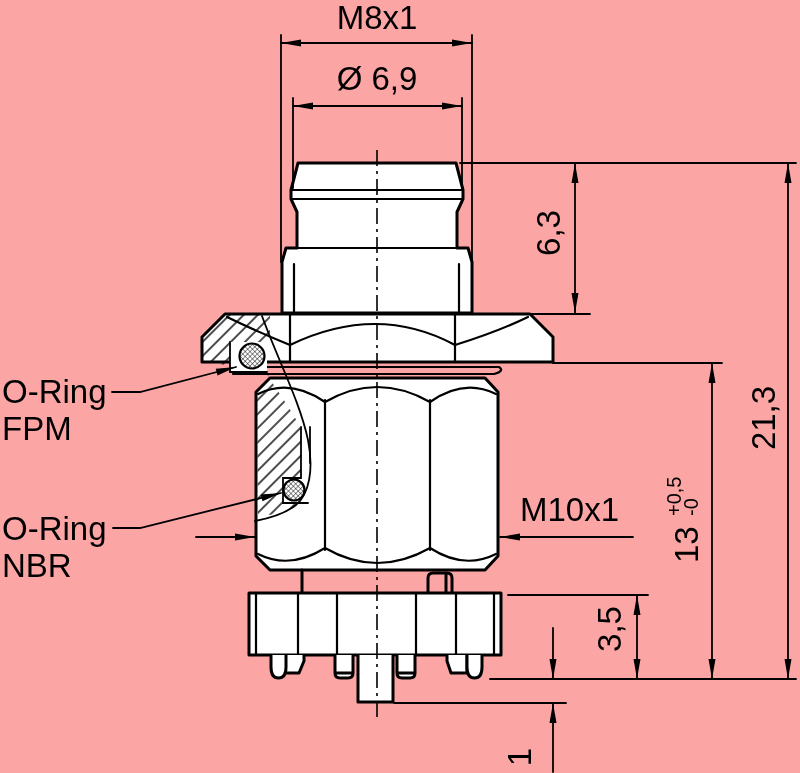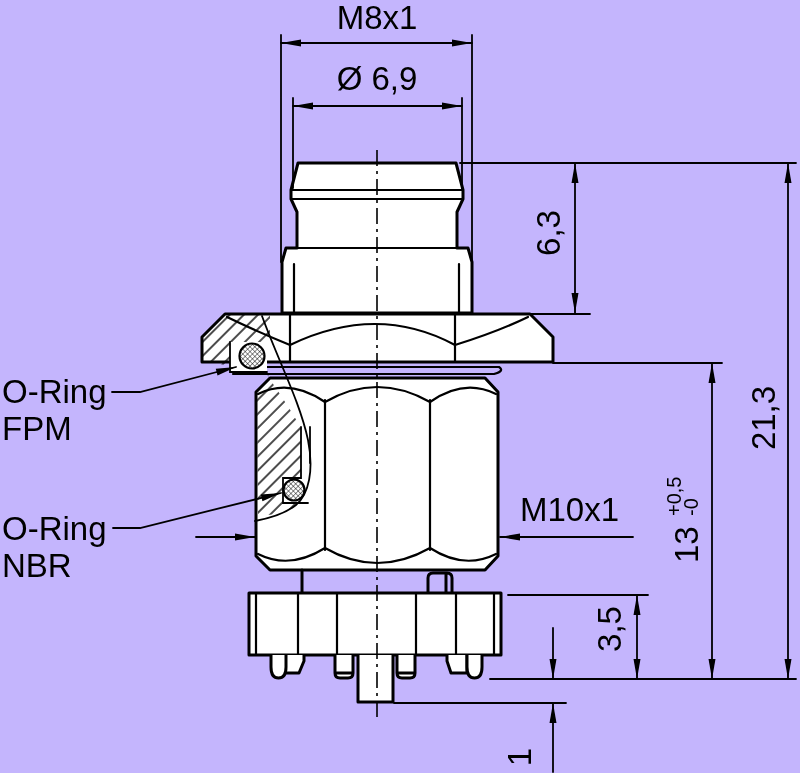--- a/index.html
+++ b/index.html
@@ -1,16 +1,16 @@
 <!DOCTYPE html>
 <html><head>
 <meta charset="utf-8">
 <style>
   html,body{margin:0;padding:0;background:#ffffff;}
-  .stage{position:relative;width:800px;height:773px;background:#c4b5fd;overflow:hidden;}
+  .stage{position:relative;width:800px;height:773px;background:#fca5a5;overflow:hidden;}
   svg{display:block;}
   
   .ol{stroke:#000;stroke-width:3;fill:none;stroke-linejoin:round;stroke-linecap:round;}
   .olf{stroke:#000;stroke-width:3;fill:#fff;stroke-linejoin:round;}
   .ml{stroke:#000;stroke-width:2.2;fill:none;stroke-linecap:round;}
   .tl{stroke:#000;stroke-width:1.8;fill:none;stroke-linecap:round;}
   .cl{stroke:#000;stroke-width:1.6;fill:none;stroke-dasharray:16 5 3 5;}
   text{font-family:"Liberation Sans","DejaVu Sans",sans-serif;fill:#000;}
   .fs32{font-size:33px;}
   .fs19{font-size:20px;}

